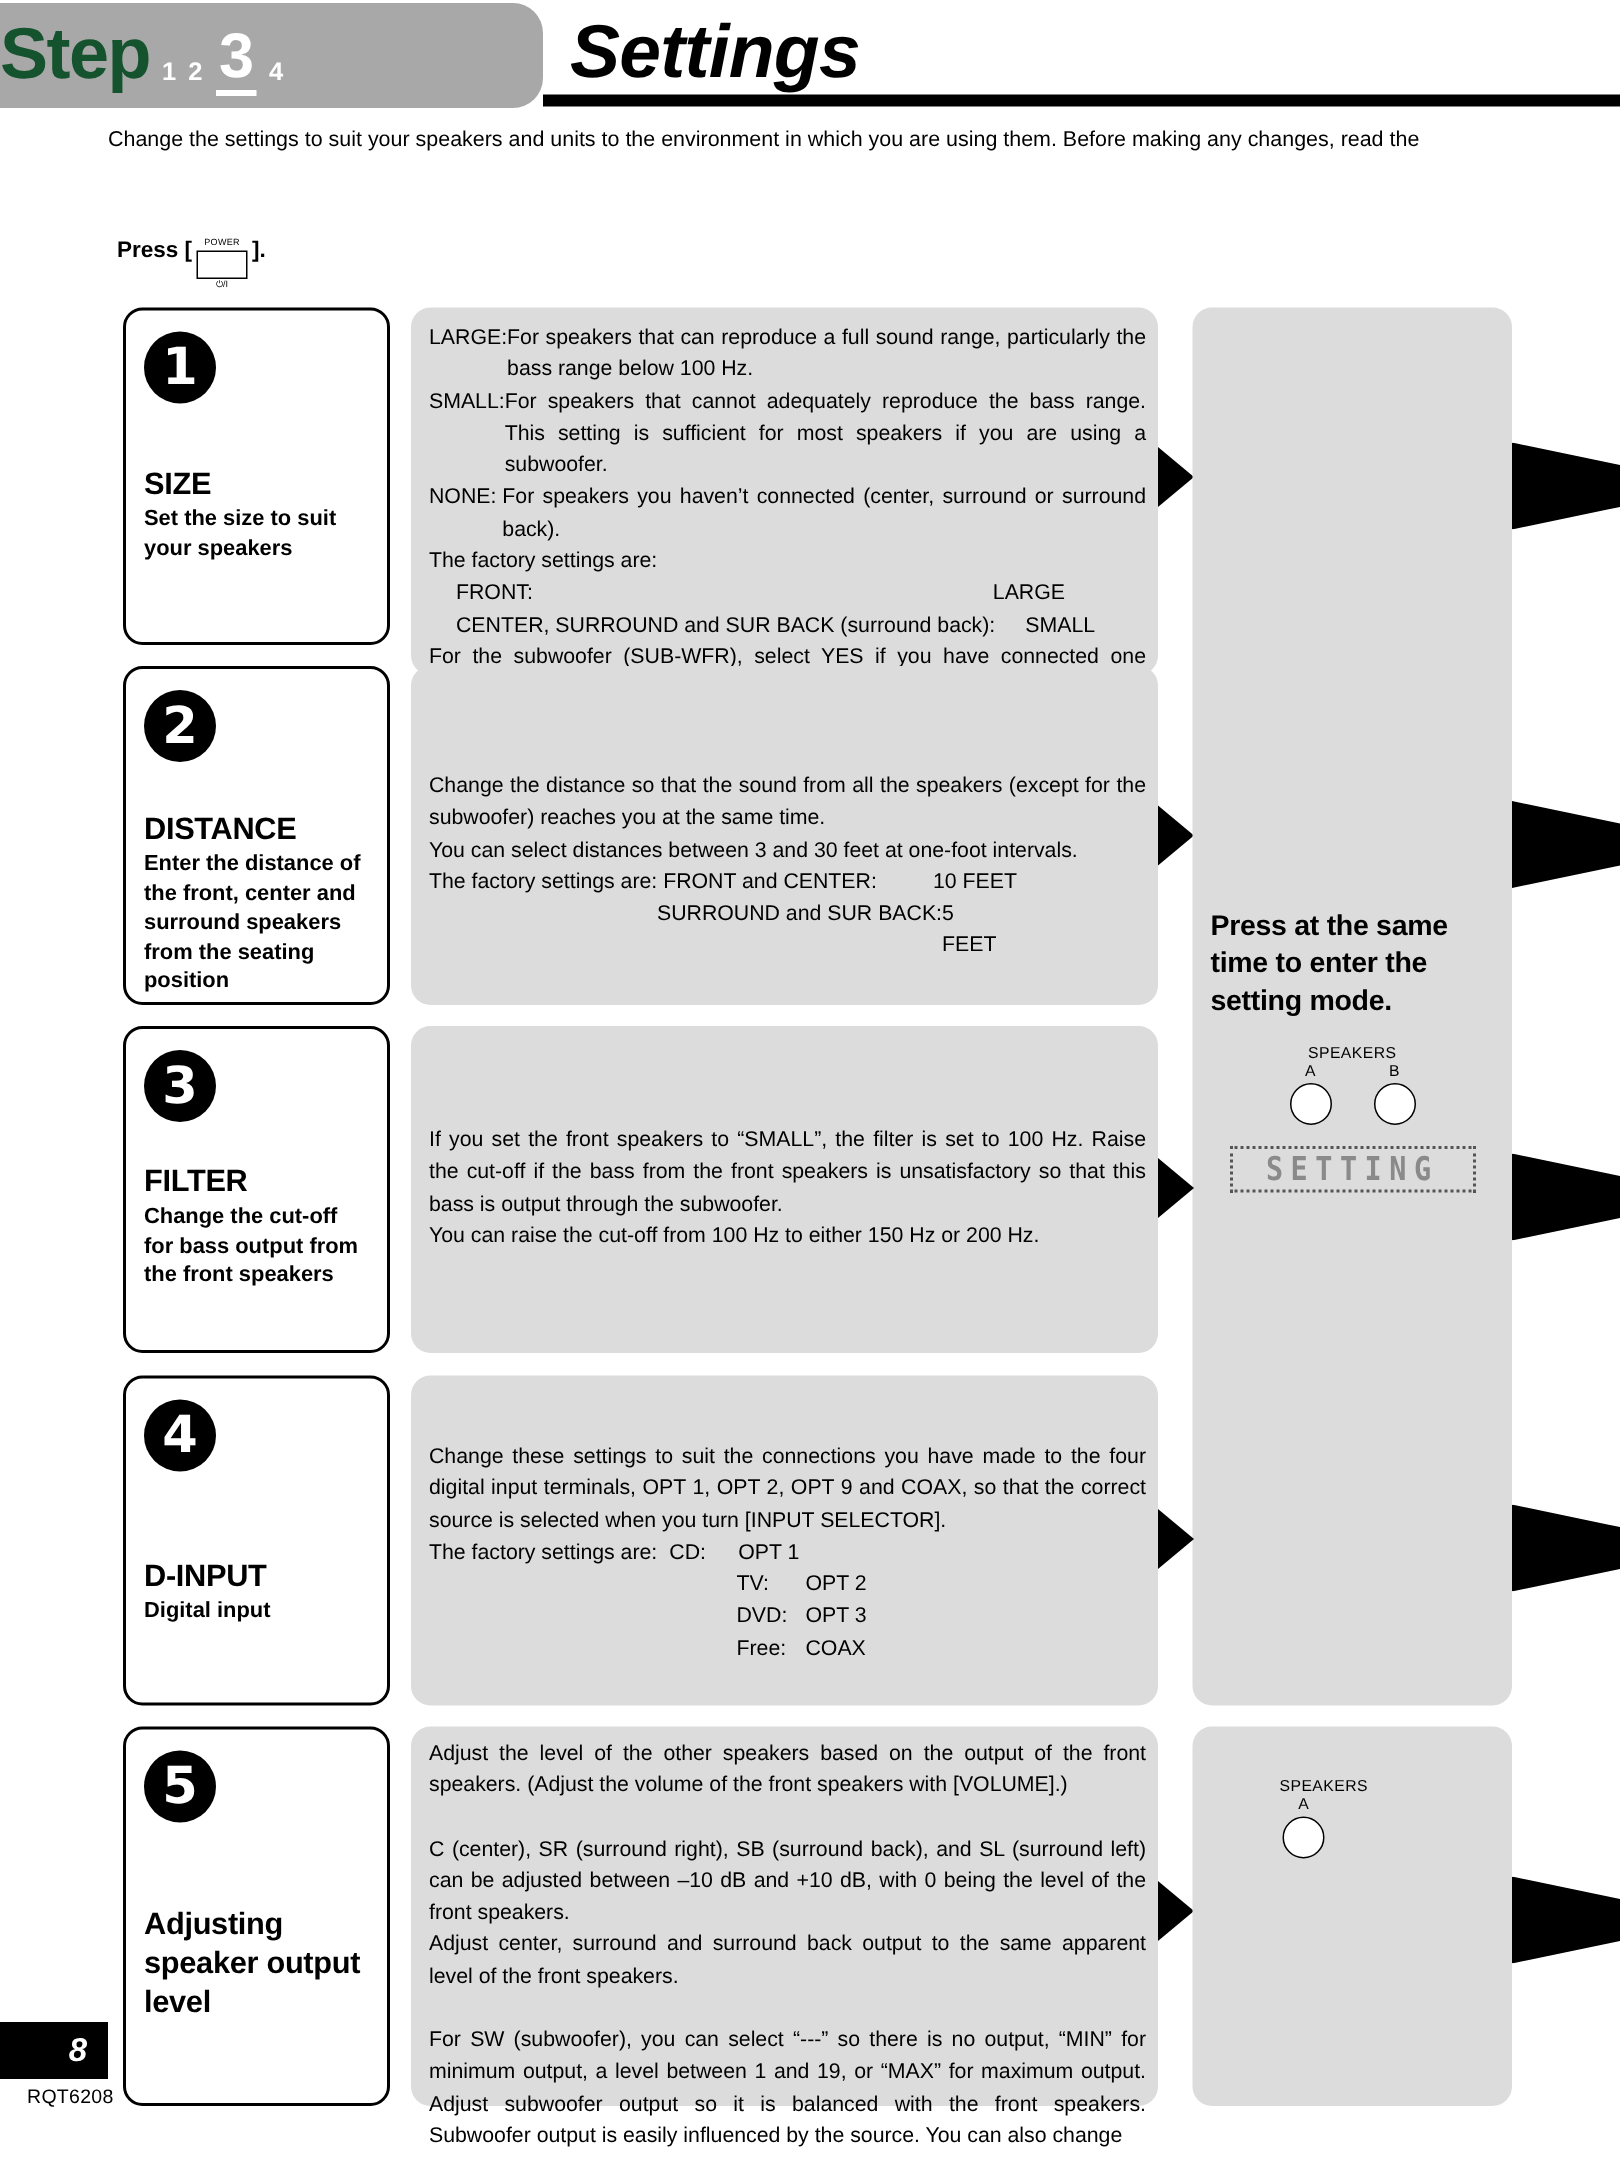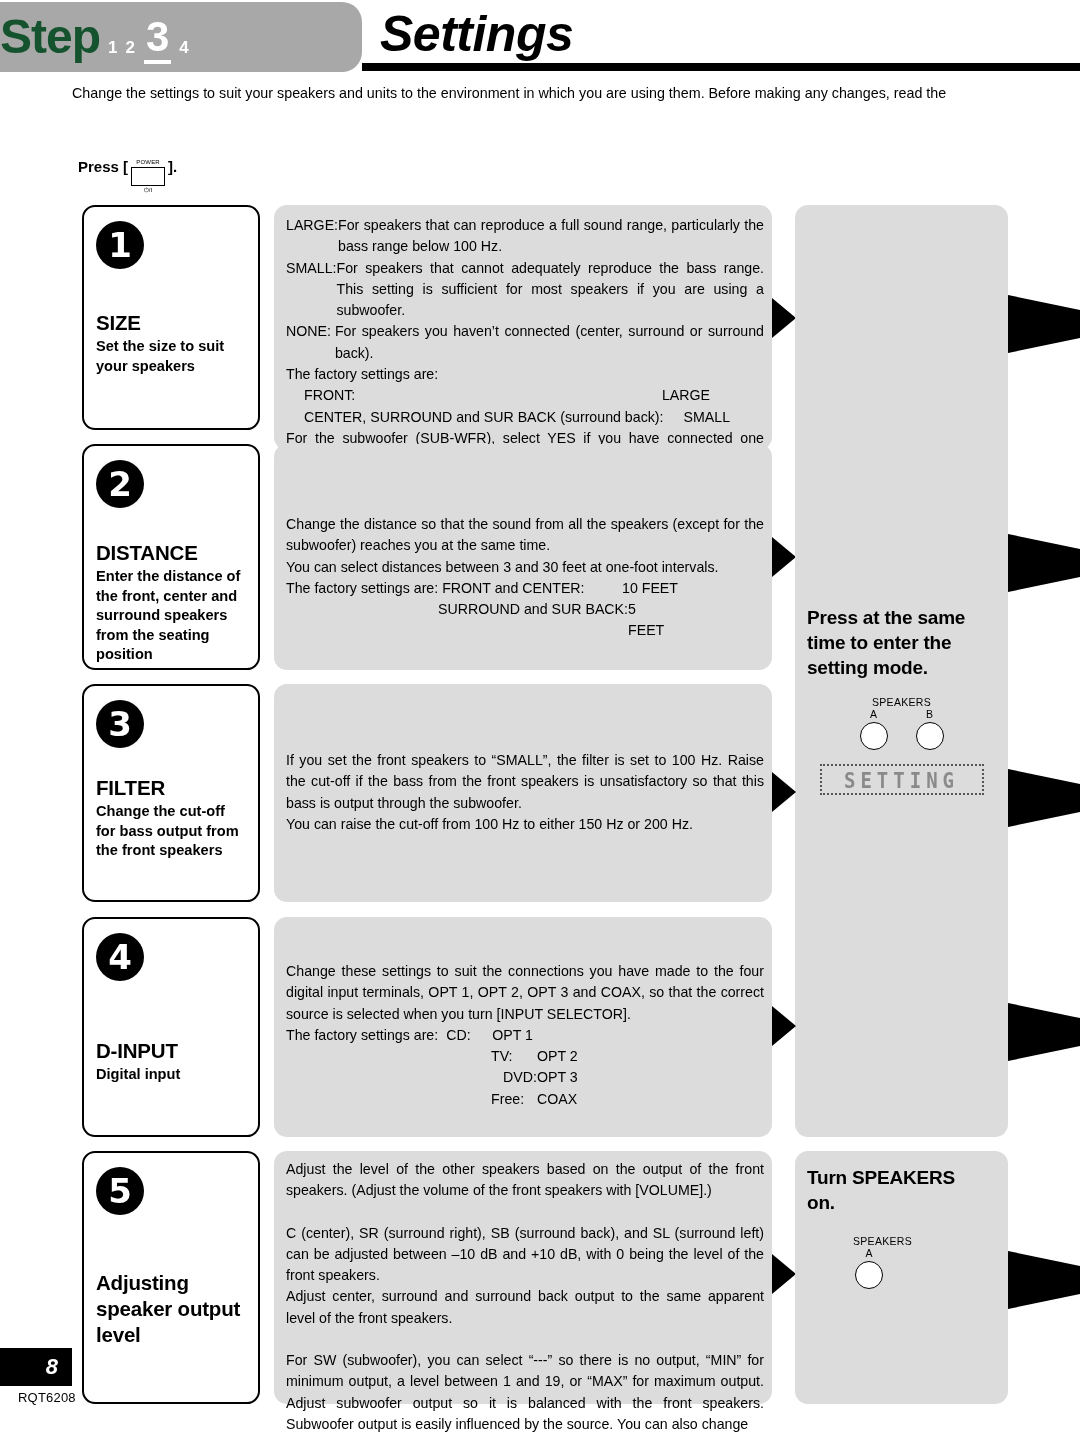--- a/index.html
+++ b/index.html
@@ -272,32 +272,32 @@
 <div class="abs tri" style="left:772px;top:772px;"></div>
 <div class="abs wedge" style="left:1008px;top:769px;"></div>
 
 <div class="abs label-card" style="top:917px;height:220px;">
   <div class="badge">4</div>
   <div class="card-title" style="margin-top:58px;">D-INPUT</div>
   <div class="card-sub" style="white-space:pre-line;">Digital input</div>
 </div>
 
 <div class="abs body-panel" style="top:917px;height:220px;padding-top:44px;">
-  <p>Change these settings to suit the connections you have made to the four digital input terminals, OPT 1, OPT 2, OPT 3 and COAX, so that the correct source is selected when you turn [INPUT SELECTOR].</p>
+  <p>Change these settings to suit the connections you have made to the four digital input terminals, OPT 1, OPT 2, OPT 9 and COAX, so that the correct source is selected when you turn [INPUT SELECTOR].</p>
   <div class="kv">
     <span class="k">The factory settings are:</span>
     <span style="margin-left:8px;width:46px;">CD:</span>
     <span>OPT 1</span>
   </div>
   <div class="kv" style="padding-left:205px;">
     <span style="width:46px;">TV:</span>
     <span>OPT 2</span>
   </div>
   <div class="kv" style="padding-left:205px;">
-    <span style="width:46px;text-align:right;">DVD:</span>
+    <span style="width:46px;">DVD:</span>
     <span>OPT 3</span>
   </div>
   <div class="kv" style="padding-left:205px;">
     <span style="width:46px;">Free:</span>
     <span>COAX</span>
   </div>
 </div>
 
 <div class="abs tri" style="left:772px;top:1006px;"></div>
 <div class="abs wedge" style="left:1008px;top:1003px;"></div>
@@ -316,22 +316,20 @@
   <p>Adjust center, surround and surround back output to the same apparent level of the front speakers.</p>
   <div class="spacer"></div>
   <p>For SW (subwoofer), you can select “---” so there is no output, “MIN” for minimum output, a level between 1 and 19, or “MAX” for maximum output. Adjust subwoofer output so it is balanced with the front speakers. Subwoofer output is easily influenced by the source. You can also change</p>
   <p class="nj"><span>its level while playing something for better effect (</span><span class="farrow">➡</span><span> page 13).</span></p>
 </div>
 
 <div class="abs tri" style="left:772px;top:1254px;"></div>
 <div class="abs wedge" style="left:1008px;top:1251px;"></div>
 
 <div class="abs right-panel" style="top:1151px;height:253px;">
-  <div class="right-head" style="white-space:pre-line;">Turn SPEAKERS
-on.</div>
   <div class="spk-group" style="margin-top:20px;">
     <div class="spk-caption" style="text-align:left;padding-left:46px;">SPEAKERS</div>
     <div class="spk-knobs" style="justify-content:flex-start;padding-left:48px;">
       <div class="spk-knob">
         <span class="kl">A</span>
         <span class="kc"></span>
       </div>
     </div>
   </div>
 </div>

